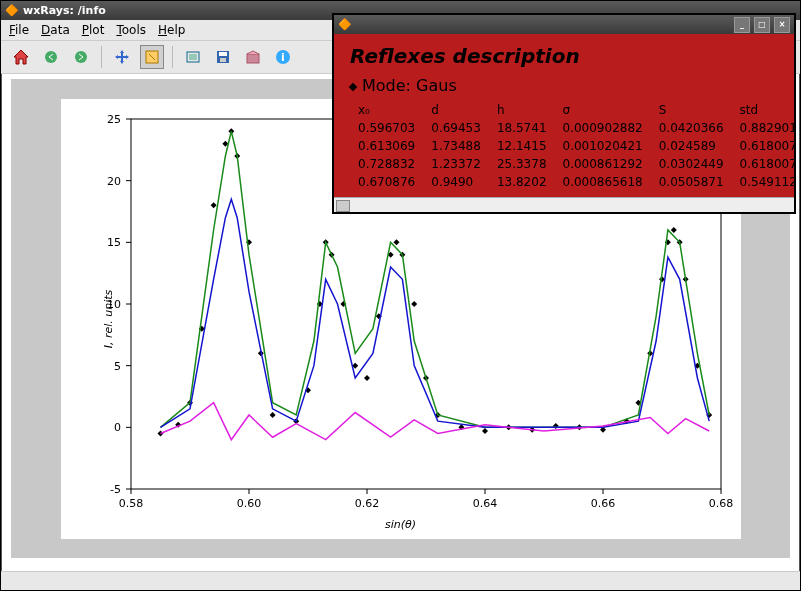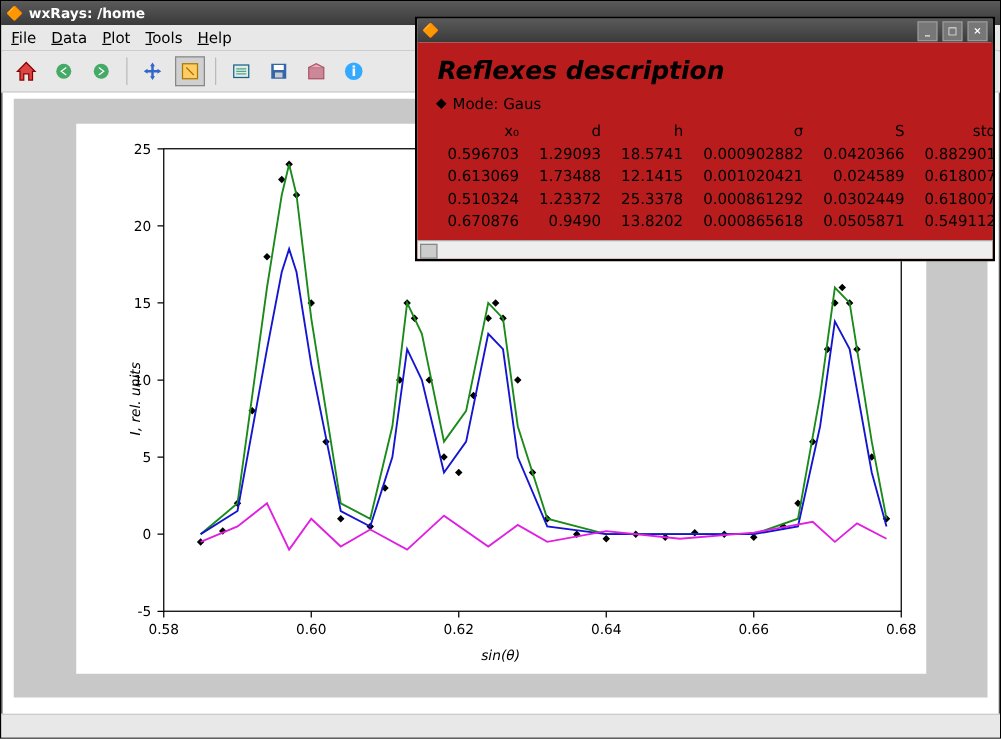--- a/index.html
+++ b/index.html
@@ -19,37 +19,37 @@
 .plot{background:#fff;width:680px;height:440px;position:relative}
 .plot svg{position:absolute;left:0;top:0}
 .axis-label{position:absolute;font-size:11px;font-style:italic}
 .ylabel{left:18px;top:50%;transform:translateY(-50%) rotate(-90deg);transform-origin:center}
 .xlabel{left:50%;bottom:8px;transform:translateX(-50%)}
 .status{position:absolute;left:0;right:0;bottom:0;height:18px;background:#e8e8e8;border-top:1px solid #ccc}
 
 .popup{left:332px;top:13px;width:460px;border:2px solid #000}
 .popup-body{padding:10px 16px;background:#b91c1c}
 .popup-body h2{margin:0 0 8px 0;font-size:20px;font-style:italic;font-weight:bold}
-.mode{font-size:12px;margin:4px 0 6px 0}
+.mode{font-size:16px;margin:4px 0 6px 0}
 .mode .dot{display:inline-block;width:6px;height:6px;background:#000;transform:rotate(45deg);margin:0 6px 1px 0}
 table{border-collapse:collapse;font-size:12px;width:100%}
-th,td{padding:2px 8px;text-align:right;white-space:nowrap}
+th,td{padding:2px 8px;text-align:left;white-space:nowrap}
 th{font-weight:normal}
 .scrollhint{height:14px;background:#eee;border-top:1px solid #aaa;margin:6px -16px -10px -16px;position:relative}
 .scrollhint::before{content:"";position:absolute;left:2px;top:2px;width:12px;height:10px;background:#ccc;border:1px solid #888}
 
 .main{left:0;top:0;width:799px;height:589px}
 </style>
 </head>
 <body>
 
 <div class="win main">
   <div class="titlebar">
     <span class="t-icon">🔶</span>
-    <span>wxRays: /home</span>
+    <span>wxRays: /info</span>
     <span class="spacer"></span>
   </div>
   <div class="menubar">
     <span><u>F</u>ile</span>
     <span><u>D</u>ata</span>
     <span><u>P</u>lot</span>
     <span><u>T</u>ools</span>
     <span><u>H</u>elp</span>
   </div>
   <div class="toolbar">
@@ -212,36 +212,36 @@
         <th>d</th>
         <th>h</th>
         <th>σ</th>
         <th>S</th>
         <th>std</th>
       </tr>
         </thead>
       <tbody id="tbody">
           <tr>
             <td>0.596703</td>
-            <td>1.29093</td>
+            <td>0.69453</td>
             <td>18.5741</td>
             <td>0.000902882</td>
             <td>0.0420366</td>
             <td>0.882901</td>
           </tr>
           <tr>
             <td>0.613069</td>
             <td>1.73488</td>
             <td>12.1415</td>
             <td>0.001020421</td>
             <td>0.024589</td>
             <td>0.618007</td>
           </tr>
           <tr>
-            <td>0.510324</td>
+            <td>0.728832</td>
             <td>1.23372</td>
             <td>25.3378</td>
             <td>0.000861292</td>
             <td>0.0302449</td>
             <td>0.618007</td>
           </tr>
           <tr>
             <td>0.670876</td>
             <td>0.9490</td>
             <td>13.8202</td>

